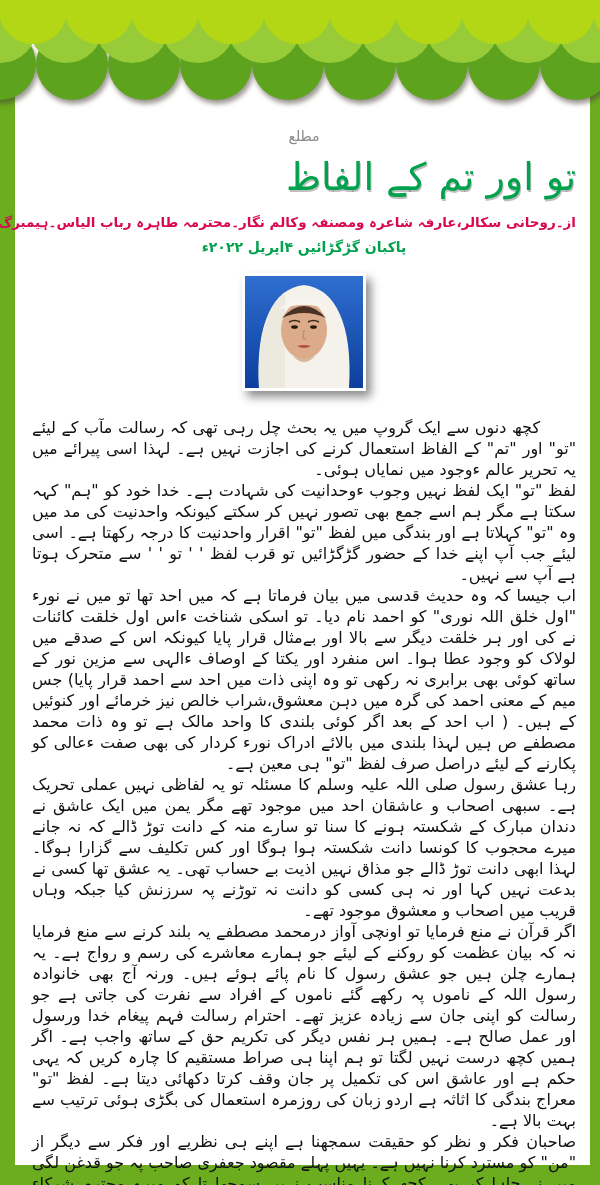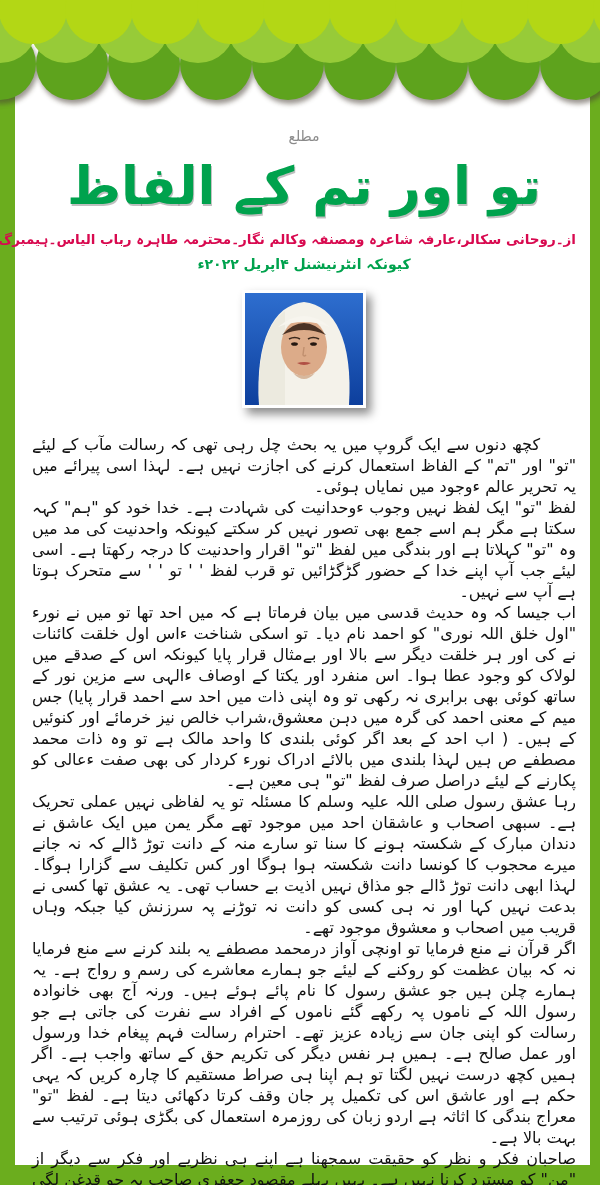--- a/index.html
+++ b/index.html
@@ -14,22 +14,22 @@
   .bottom-bar { position:absolute; left:0; right:0; bottom:0; height:20px; background:#6bad1e; z-index:1; }
   .scallops { position:relative; display:block; z-index:2; }
 
   .content { position:relative; z-index:3; padding:0 24px 0 32px; direction:rtl; }
 
   .kicker {
     margin-top:16px; text-align:center; color:#8a8a8a;
     font-size:14px; letter-spacing:1px;
   }
   .title {
-    margin-top:10px; text-align:center; color:#00a24d; font-weight:bold;
-    font-size:52px; line-height:1.25; white-space:nowrap;
+    margin-top:10px; color:#00a24d; font-weight:normal;
+    font-size:38px; line-height:1.25; white-space:nowrap;
     text-shadow:1px 2px 0 rgba(0,0,0,0.25);
   }
   .byline {
     margin-top:12px; text-align:center; color:#d8094f; font-weight:bold;
     font-size:13.5px; white-space:nowrap;
   }
   .dateline {
     margin-top:9px; text-align:center; color:#00a24d; font-weight:bold; font-size:14px;
   }
   .photo-frame {
@@ -119,21 +119,21 @@
   </svg>
 
   <div class="content">
 
     <div class="kicker">مطلع</div>
 
     <h1 class="title">تو اور تم کے الفاظ</h1>
 
     <div class="byline">از۔روحانی سکالر،عارفہ شاعرہ ومصنفہ وکالم نگار۔محترمہ طاہرہ رباب الیاس۔ہیمبرگ،جرمنی</div>
 
-    <div class="dateline">کیونکہ انٹرنیشنل ۴اپریل ۲۰۲۲ء</div>
+    <div class="dateline">پاکبان گڑگڑائیں ۴اپریل ۲۰۲۲ء</div>
 
     <div class="photo-frame">
       <svg width="118" height="112" viewBox="0 0 118 112" aria-hidden="true">
         <defs>
           <linearGradient id="bgblue" x1="0" y1="0" x2="0" y2="1">
             <stop offset="0" stop-color="#2e6ecf"></stop>
             <stop offset="1" stop-color="#0d3f9d"></stop>
           </linearGradient>
         </defs>
         <rect x="0" y="0" width="118" height="112" fill="url(#bgblue)"></rect>

